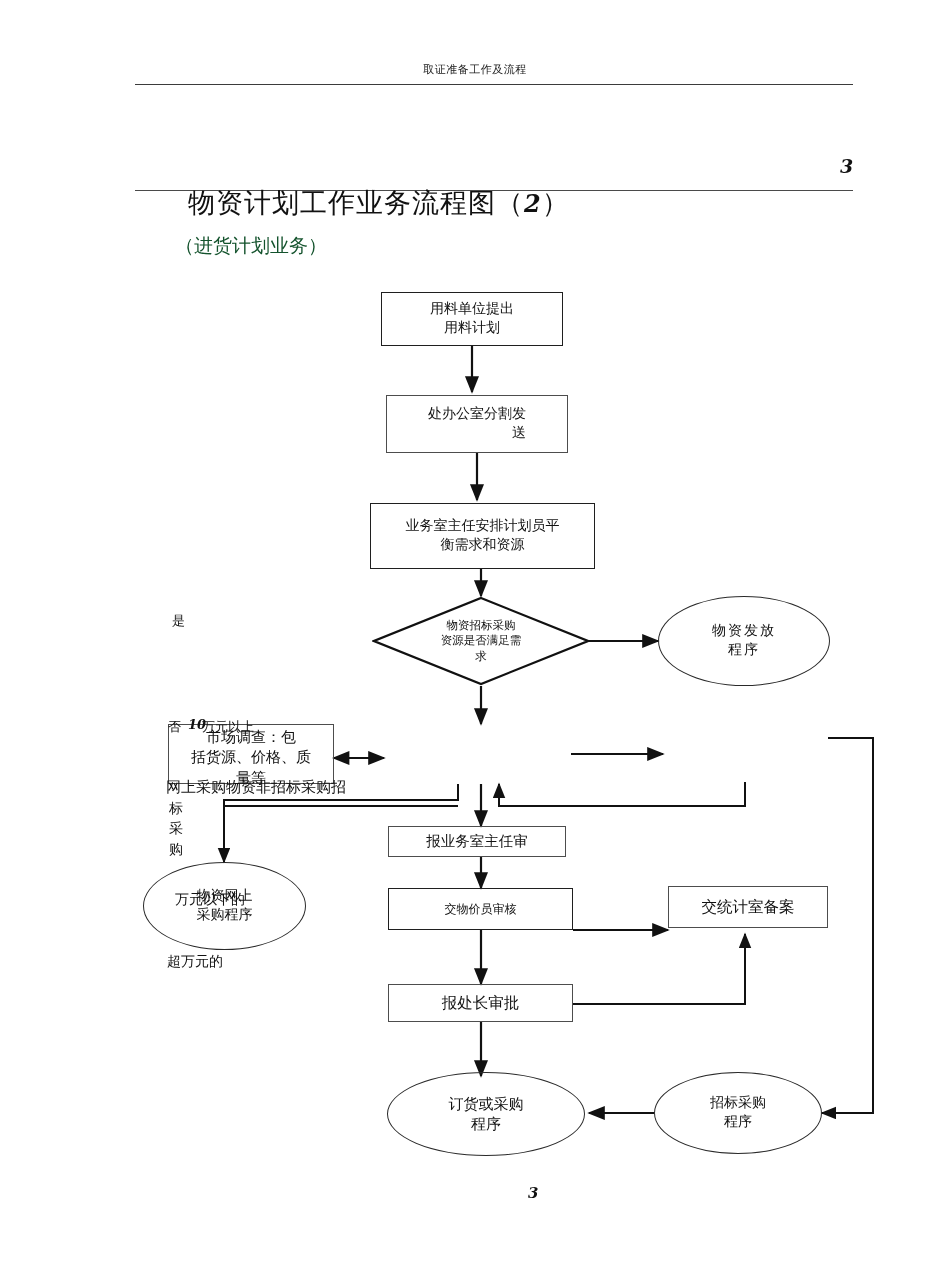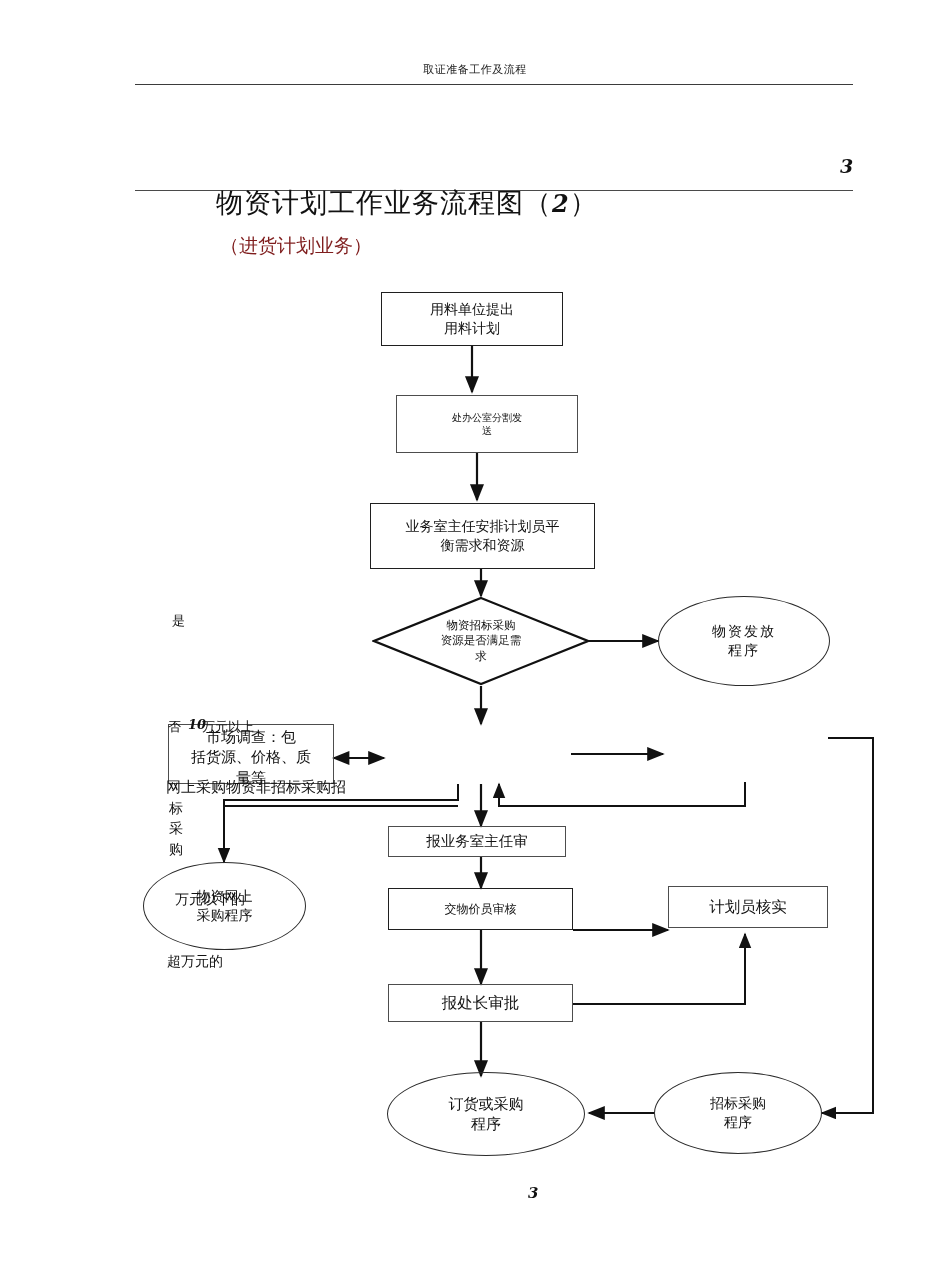--- a/index.html
+++ b/index.html
@@ -26,40 +26,40 @@
     font-family:"DejaVu Serif","Liberation Serif",serif;
     font-weight:bold;font-style:italic;font-size:19px;color:#111;
   }
   .title-rule{
     position:absolute;left:135px;top:190px;width:718px;height:0;
     border-top:1.4px solid #4a4a4a;
   }
   .doc-title{
     position:absolute;left:188px;top:185px;
     font-family:"DejaVu Serif","Liberation Serif",serif;
-    font-size:27px;color:#111;white-space:nowrap;letter-spacing:1px;margin-left:28px;
+    font-size:27px;color:#111;white-space:nowrap;letter-spacing:1px;
   }
   .doc-title .num{font-weight:bold;font-style:italic;font-size:24px;}
   .doc-subtitle{
     position:absolute;left:175px;top:233px;
     font-family:"DejaVu Serif","Liberation Serif",serif;
-    font-size:19px;color:#7f1d1d;white-space:nowrap;margin-left:45px;
+    font-size:19px;color:#14532d;white-space:nowrap;
   }
   .page-num-bottom{
     position:absolute;left:528px;top:1184px;
     font-family:"DejaVu Serif","Liberation Serif",serif;
     font-weight:bold;font-style:italic;font-size:15px;color:#111;
   }
 
   
   .node{
     position:absolute;box-sizing:border-box;
     display:flex;align-items:center;justify-content:center;
     text-align:center;color:#111;
-    font-family:Liberation Sans, sans-serif;
+    font-family:Liberation Serif, serif;
     line-height:1.35;
   }
   .box{border:1.3px solid #4d4d4d;background:transparent;}
   .box.thick{border:1.6px solid #1f1f1f;}
   .ellipse{border:1.4px solid #2a2a2a;border-radius:50%;background:transparent;}
   .diamond-wrap{position:absolute;}
   .diamond-wrap svg{position:absolute;left:0;top:0;}
   .diamond-label{
     position:absolute;left:0;top:0;width:100%;height:100%;
     display:flex;align-items:center;justify-content:center;text-align:center;
@@ -147,21 +147,21 @@
 
       <path d="M225,806 L458,806" stroke-width="2"></path>
     </g>
   </svg>
 
   <div class="node box thick" style="left:381px;top:292px;width:182px;height:54px;font-size:14px;">
     <span style="white-space:pre-line;">用料单位提出
 用料计划</span>
   </div>
 
-  <div class="node box" style="left:396px;top:395px;width:182px;height:58px;font-size:10px;">
+  <div class="node box" style="left:386px;top:395px;width:182px;height:58px;font-size:14px;text-align:right;">
     <span style="white-space:pre-line;">处办公室分割发
 送</span>
   </div>
 
   <div class="node box thick" style="left:370px;top:503px;width:225px;height:66px;font-size:14px;">
     <span style="white-space:pre-line;">业务室主任安排计划员平
 衡需求和资源</span>
   </div>
 
   <div class="diamond-wrap" style="left:372px;top:596px;width:218px;height:90px;">
@@ -190,21 +190,21 @@
 
   <div class="node box" style="left:388px;top:826px;width:178px;height:31px;font-size:14.5px;">
     <span>报业务室主任审</span>
   </div>
 
   <div class="node box thick" style="left:388px;top:888px;width:185px;height:42px;font-size:12px;">
     <span>交物价员审核</span>
   </div>
 
   <div class="node box" style="left:668px;top:886px;width:160px;height:42px;font-size:15.5px;">
-    <span>计划员核实</span>
+    <span>交统计室备案</span>
   </div>
 
   <div class="node box" style="left:388px;top:984px;width:185px;height:38px;font-size:15.5px;">
     <span>报处长审批</span>
   </div>
 
   <div class="node ellipse" style="left:143px;top:862px;width:163px;height:88px;font-size:14px;">
     <span style="white-space:pre-line;">物资网上
 采购程序</span>
   </div>

